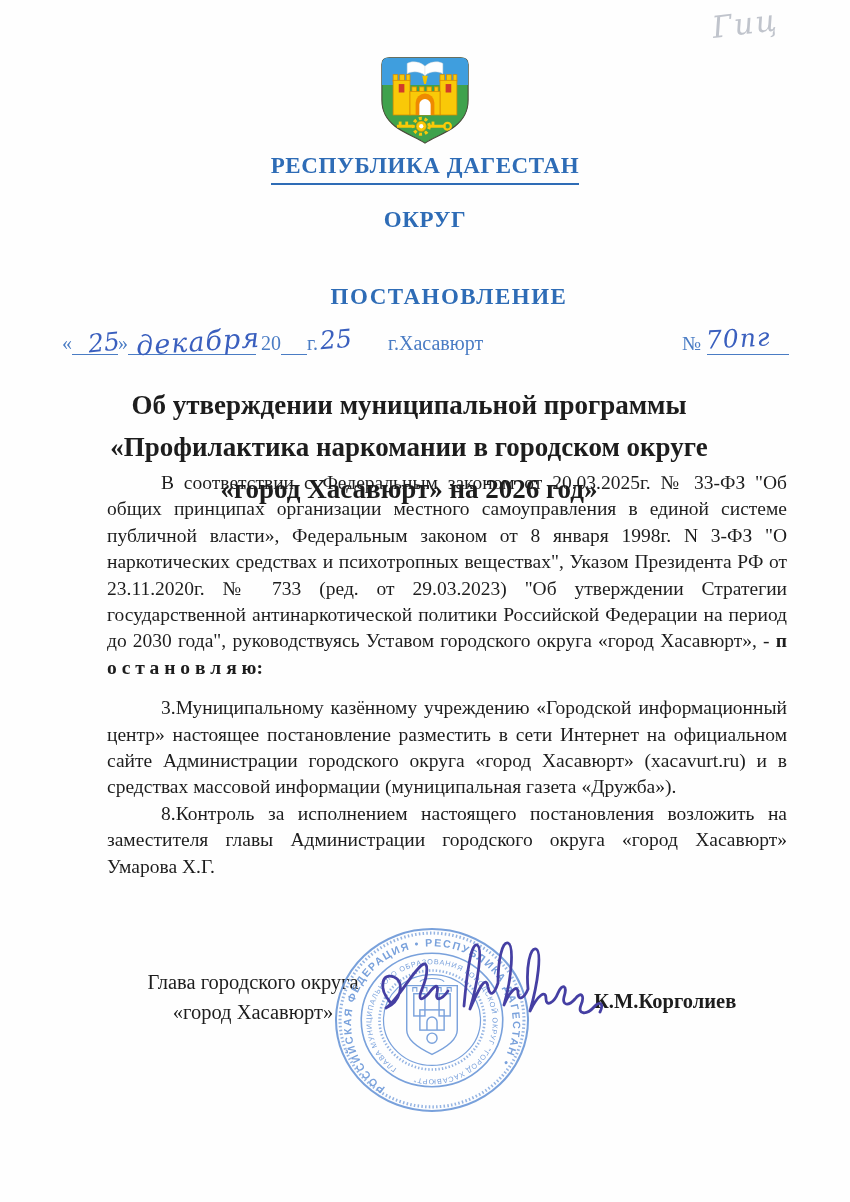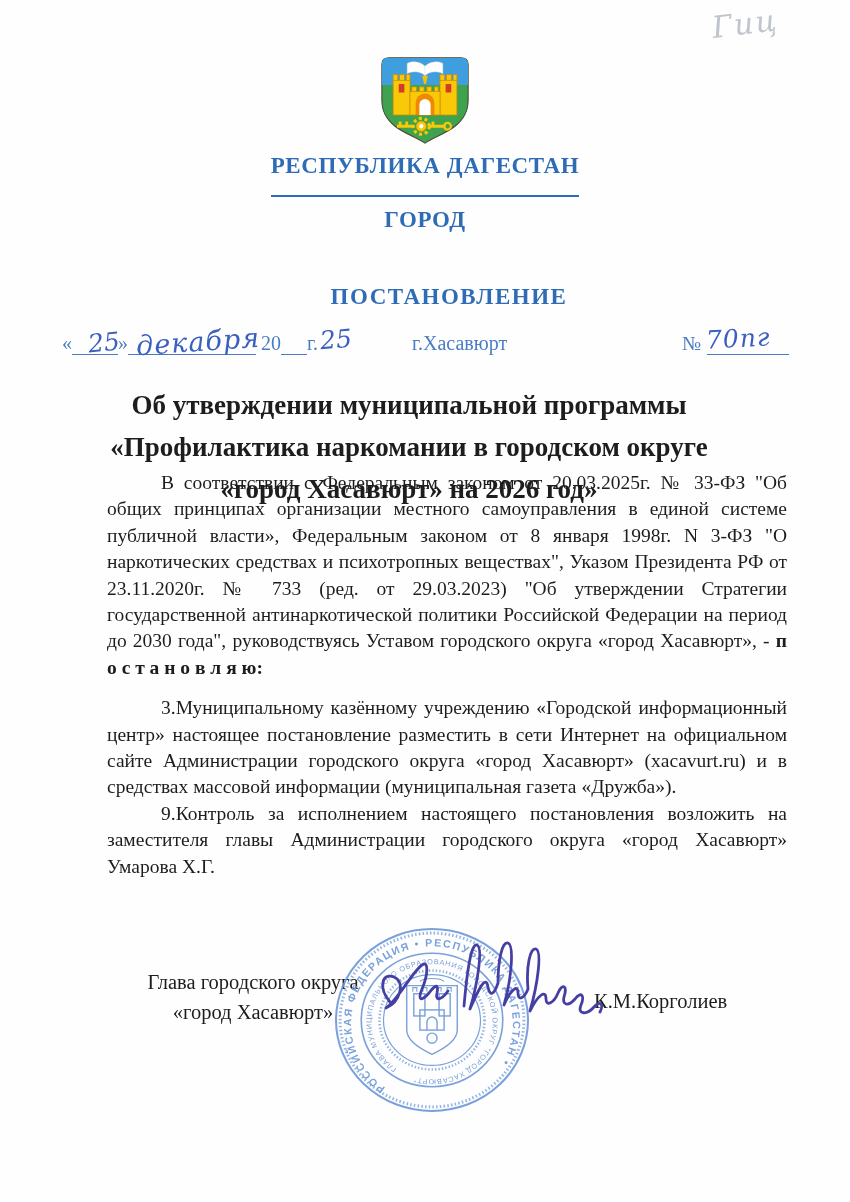--- a/index.html
+++ b/index.html
@@ -36,36 +36,36 @@
   
   .hdr{
     position:absolute;left:0;width:100%;
     text-align:center;
     color:var(--header-blue);
     font-weight:bold;
     font-size:23px;
     letter-spacing:0.6px;
   }
   .hdr-republic{top:153px;}
-  .hdr-republic span{border-bottom:2px solid var(--header-blue);padding-bottom:17px;}
+  .hdr-republic span{border-bottom:2px solid var(--header-blue);padding-bottom:5px;}
   .hdr-glava{top:207px;}
   .hdr-okrug{top:235px;}
   .hdr-doctype{top:284px;letter-spacing:1.5px;margin-left:24px;}
   
   .dateline{
     position:absolute;top:330px;left:0;width:100%;height:34px;
     color:var(--form-blue);font-size:20px;
   }
   .dl-left{position:absolute;left:62px;top:2px;white-space:nowrap;}
   .uline{display:inline-block;border-bottom:1.5px solid var(--form-blue);height:20px;vertical-align:bottom;}
   .u-day{width:46px;}
   .u-month{width:128px;}
   .u-year{width:26px;}
   .u-num{width:82px;margin-left:6px;}
-  .dl-city{position:absolute;left:412px;top:2px;}
+  .dl-city{position:absolute;left:388px;top:2px;}
   .dl-num{position:absolute;left:682px;top:2px;white-space:nowrap;}
   .hand{
     position:absolute;
     font-family:"DejaVu Serif", serif;
     font-style:italic;
     color:var(--ink-blue);
     white-space:nowrap;
   }
   .hand-day{top:328px;left:88px;font-size:25px;transform:rotate(-6deg);}
   .hand-month{top:326px;left:136px;font-size:27px;transform:rotate(-4deg);letter-spacing:1px;}
@@ -86,21 +86,21 @@
   .preamble{margin-bottom:14px;}
   .bold-run{font-weight:bold;}
   
   .sig-row{position:absolute;top:968px;left:0;width:100%;z-index:1;}
   .sig-post{
     position:absolute;left:118px;top:0;width:270px;
     font-weight:normal;font-size:20.5px;line-height:1.45;text-align:center;
   }
   .sig-name{
     position:absolute;left:594px;top:22px;
-    font-weight:normal;font-size:20.5px;
+    font-weight:bold;font-size:20.5px;
   }
   .stamp{position:absolute;top:924px;left:330px;z-index:2;opacity:0.9;}
   .autograph{position:absolute;top:930px;left:368px;z-index:3;}
 </style>
 </head>
 <body>
 
 <div class="page">
 
   <div class="pencil-note">Гиц</div>
@@ -148,40 +148,40 @@
         <circle cx="74" cy="76" r="3.6" fill="none" stroke="#f9c908" stroke-width="2.4"></circle>
         <rect x="57" y="71" width="3" height="5" fill="#f9c908"></rect>
         <line x1="20" y1="76" x2="38" y2="76" stroke="#f9c908" stroke-width="3"></line>
         <rect x="22" y="71" width="3" height="5" fill="#f9c908"></rect>
         <rect x="29" y="71" width="3" height="5" fill="#f9c908"></rect>
       </g>
     </svg>
   </div>
 
   <div class="hdr hdr-republic"><span>РЕСПУБЛИКА ДАГЕСТАН</span></div>
-  <div class="hdr hdr-glava">ГОРОД</div>
+  <div class="hdr hdr-glava">ОКРУГ</div>
   <div class="hdr hdr-doctype">ПОСТАНОВЛЕНИЕ</div>
 
   <div class="dateline">
     <div class="dl-left"><span>«</span><span class="uline u-day"></span><span>»</span><span class="uline u-month"></span>&nbsp;<span>20</span><span class="uline u-year"></span><span>г.</span></div>
     <div class="dl-city">г.Хасавюрт</div>
     <div class="dl-num"><span>№</span><span class="uline u-num"></span></div>
   </div>
   <div class="hand hand-day">25</div>
   <div class="hand hand-month">декабря</div>
   <div class="hand hand-year">25</div>
   <div class="hand hand-num">70пг</div>
 
   <div class="doc-title">Об утверждении муниципальной программы «Профилактика наркомании в городском округе «город Хасавюрт» на 2026 год»</div>
 
   <div class="body-text">
     <p class="body-p preamble"><span>В соответствии с Федеральным законом от 20.03.2025г. № 33-ФЗ "Об общих принципах организации местного самоуправления в единой системе публичной власти», Федеральным законом от 8 января 1998г. N 3-ФЗ "О наркотических средствах и психотропных веществах", Указом Президента РФ от 23.11.2020г. № 733 (ред. от 29.03.2023) "Об утверждении Стратегии государственной антинаркотической политики Российской Федерации на период до 2030 года", руководствуясь Уставом городского округа «город Хасавюрт», - </span><span class="bold-run">п о с т а н о в л я ю:</span></p>
     <div>
         <p class="body-p">3.Муниципальному казённому учреждению «Городской информационный центр» настоящее постановление разместить в сети Интернет на официальном сайте Администрации городского округа «город Хасавюрт» (xacavurt.ru) и в средствах массовой информации (муниципальная газета «Дружба»).</p>
-        <p class="body-p">9.Контроль за исполнением настоящего постановления возложить на заместителя главы Администрации городского округа «город Хасавюрт» Умарова Х.Г.</p>
+        <p class="body-p">8.Контроль за исполнением настоящего постановления возложить на заместителя главы Администрации городского округа «город Хасавюрт» Умарова Х.Г.</p>
       </div>
   </div>
 
   <div class="sig-row">
     <div class="sig-post">
       <div>Глава городского округа</div>
       <div>«город Хасавюрт»</div>
     </div>
     <div class="sig-name">К.М.Корголиев</div>
   </div>

